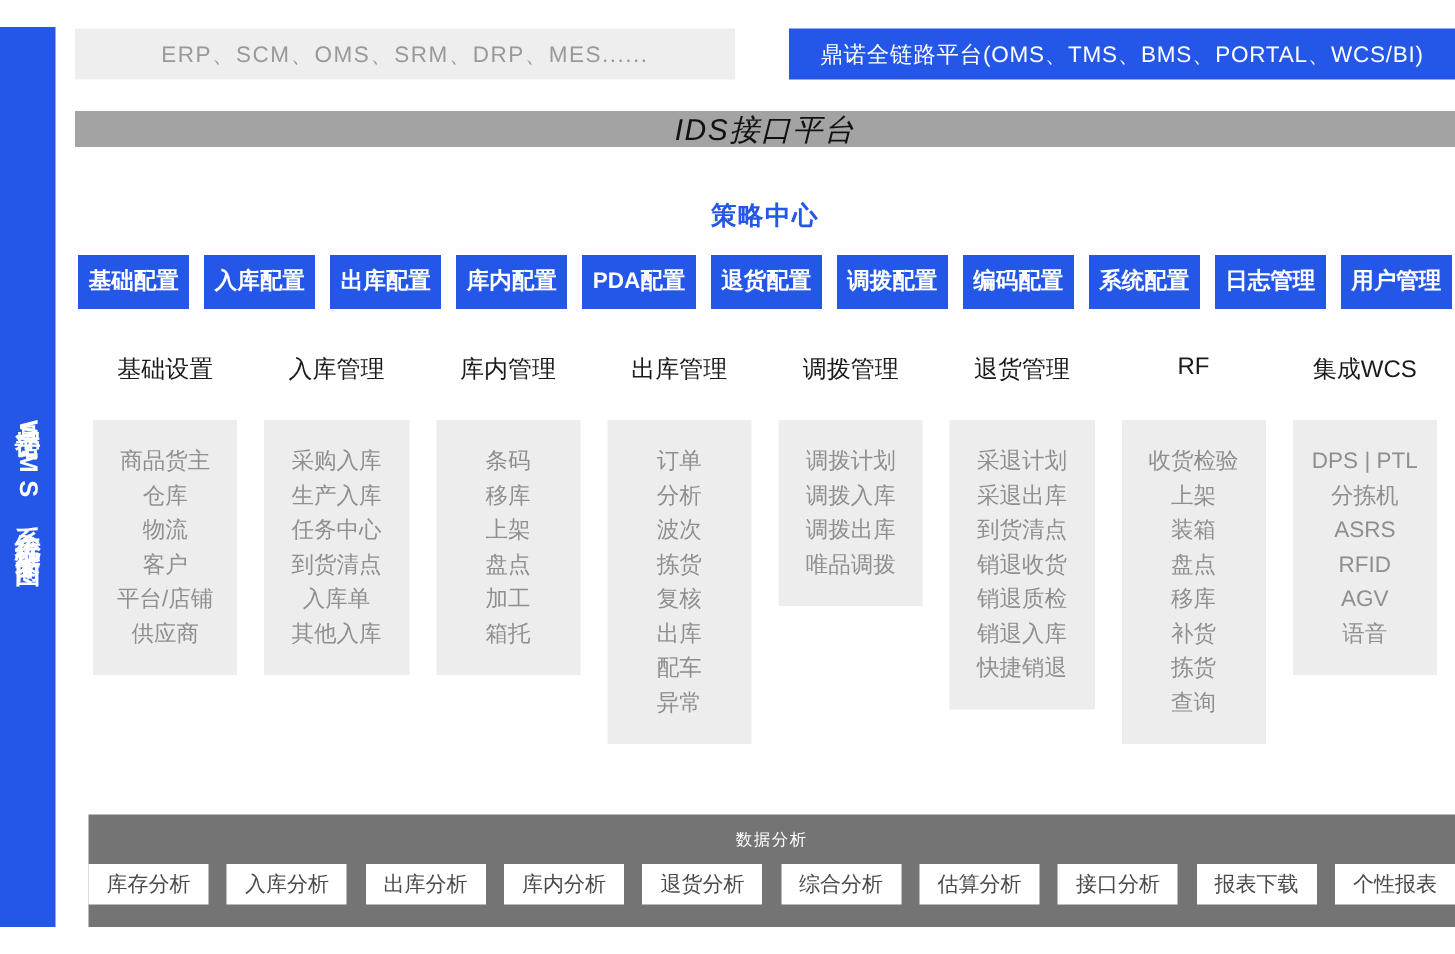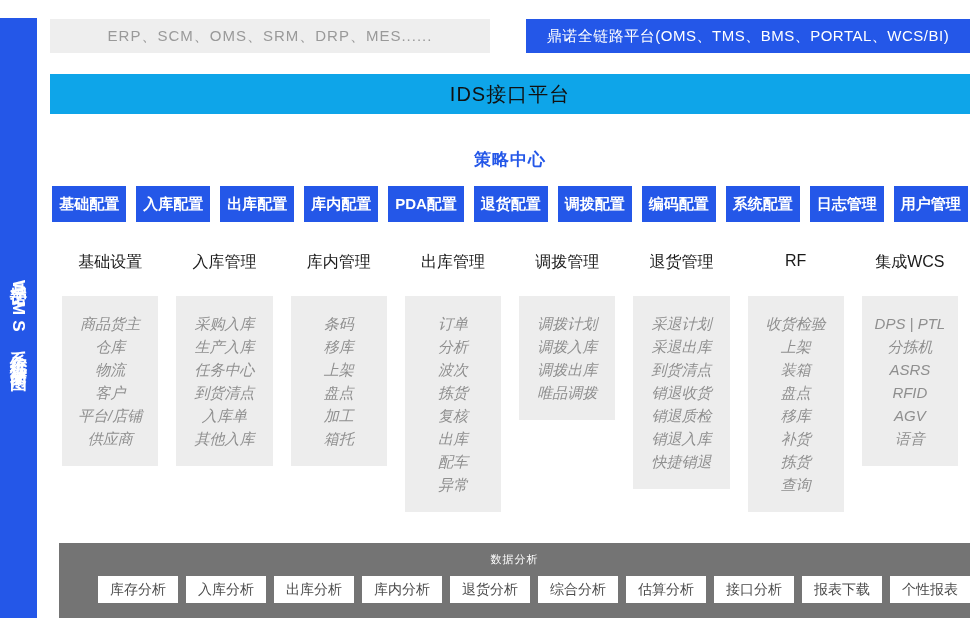--- a/index.html
+++ b/index.html
@@ -15,44 +15,44 @@
   .main{position:absolute;left:50px;top:19px;right:0;}
 
   
   .top-row{display:flex;gap:36px;height:34px;}
   .ext-box{width:440px;background:#eeeeee;color:#999;font-size:15px;letter-spacing:1px;
     display:flex;align-items:center;justify-content:center;}
   .platform-box{flex:1;background:var(--accent,#2457e8);color:#fff;font-size:15px;
     display:flex;align-items:center;justify-content:center;letter-spacing:.5px;}
 
   
-  .ids-bar{margin-top:21px;height:40px;background:#0ea5e9;color:#111;font-size:20px;
-    font-weight:500;display:flex;align-items:center;justify-content:center;letter-spacing:1px;}
+  .ids-bar{margin-top:21px;height:24px;background:#a3a3a3;color:#111;font-size:20px;
+    font-weight:500;display:flex;align-items:center;justify-content:center;letter-spacing:1px;font-style:italic;}
 
   
   .strategy-title{margin-top:34px;height:20px;text-align:center;color:var(--accent,#2457e8);
     font-size:17px;font-weight:bold;letter-spacing:1px;}
   .cfg-row{margin-top:18px;display:flex;justify-content:center;gap:10px;}
   .cfg-btn{background:var(--accent,#2457e8);color:#fff;font-size:15px;font-weight:bold;
     border:none;padding:0 7px;height:36px;line-height:24px;cursor:pointer;
     font-family:"Liberation Sans","DejaVu Sans",sans-serif;white-space:nowrap;}
 
   
   .grid{margin:30px 0 0 12px;width:896px;display:grid;
     grid-template-columns:repeat(8,1fr);gap:18px;align-items:start;}
   .module-title{text-align:center;font-size:16px;color:#1a1a1a;font-weight:500;height:19px;
     white-space:nowrap;}
   .module-box{margin-top:25px;background:#ededed;padding:16px 2px;text-align:center;
-    color:#8f8f8f;font-size:15px;line-height:23px;font-style:italic;}
+    color:#8f8f8f;font-size:15px;line-height:23px;}
   .module-item{white-space:nowrap;}
 
   
   .panel{position:absolute;left:59px;right:0;top:543px;height:75px;background:#747474;}
   .panel-title{margin-top:9px;text-align:center;color:#fff;font-size:11px;letter-spacing:1px;}
-  .panel-btn-row{margin-top:9px;display:flex;justify-content:flex-end;gap:8px;}
+  .panel-btn-row{margin-top:9px;display:flex;justify-content:space-between;gap:8px;}
   .an-btn{background:#fff;color:#4a4a4a;font-size:14px;border:none;padding:0 12px;
     height:27px;line-height:27px;cursor:pointer;white-space:nowrap;
     font-family:"Liberation Sans","DejaVu Sans",sans-serif;}
 </style>
 </head>
 <body>
 
 <div class="page">
 
   <div class="sidebar">

